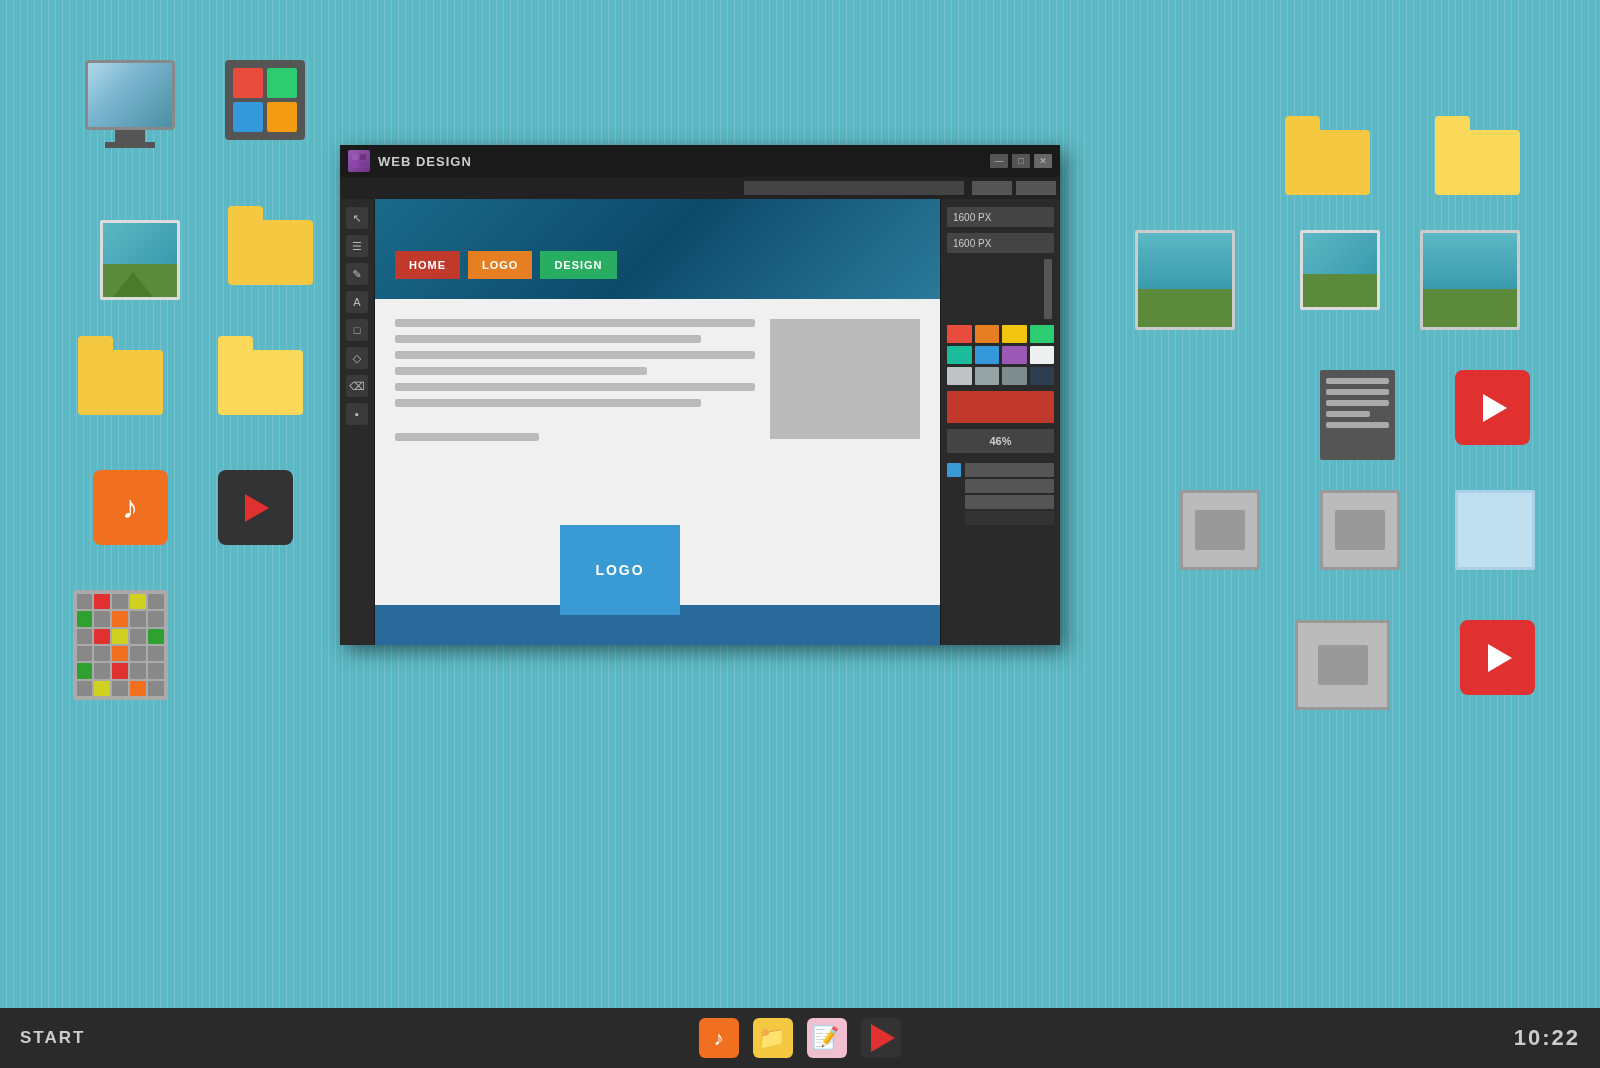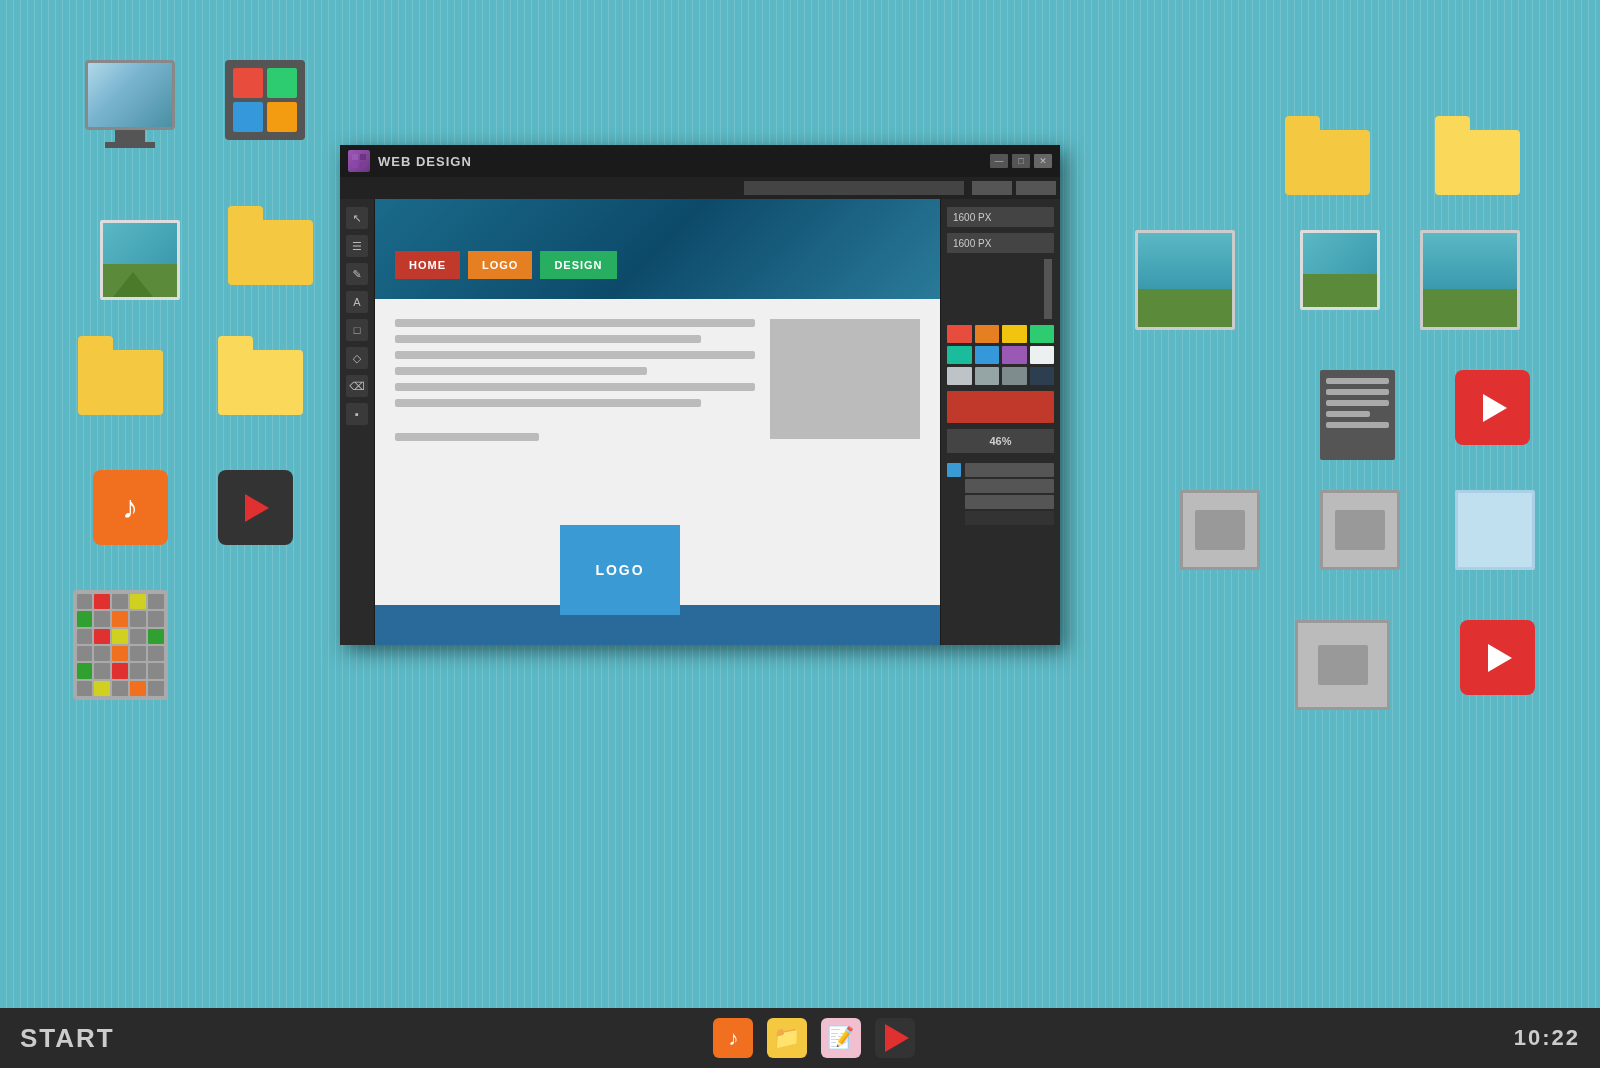--- a/index.html
+++ b/index.html
@@ -28,21 +28,21 @@
       height: 60px;
       background: #2a2a2a;
       display: flex;
       align-items: center;
       justify-content: space-between;
       padding: 0 20px;
       z-index: 100;
     }
     .taskbar-start {
       color: #ccc;
-      font-size: 26px;
+      font-size: 17px;
       font-weight: bold;
       letter-spacing: 2px;
       text-align: right;
     }
     .taskbar-icons {
       display: flex;
       gap: 14px;
       align-items: center;
     }
     .taskbar-icon {

